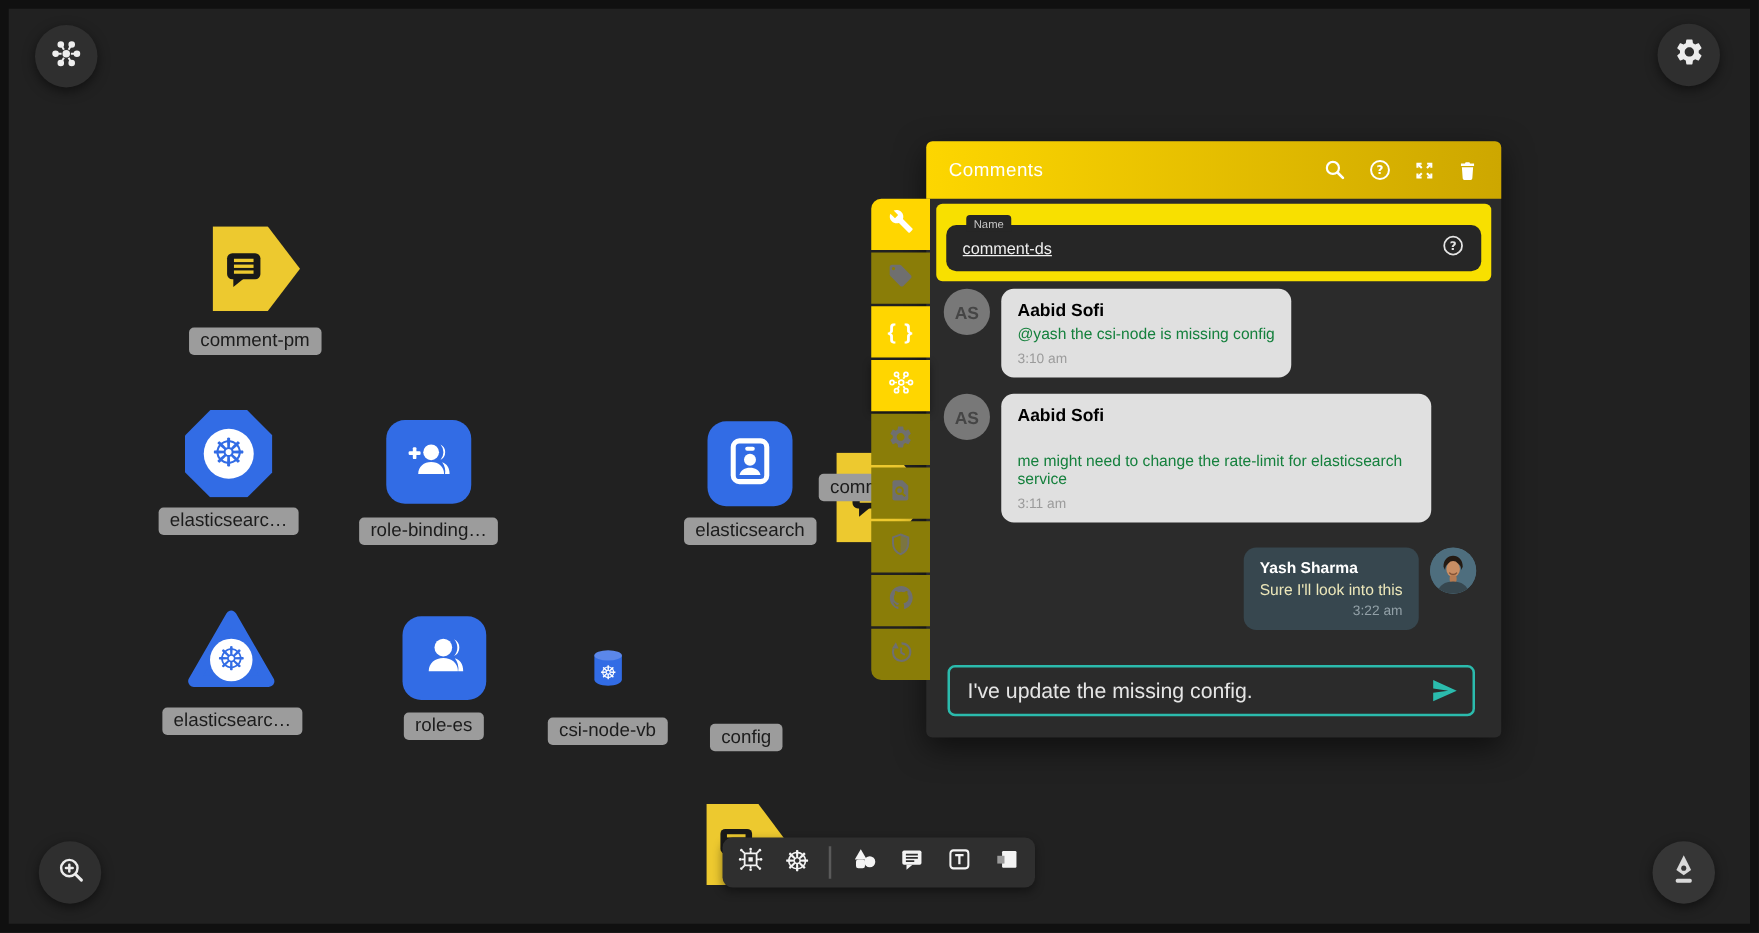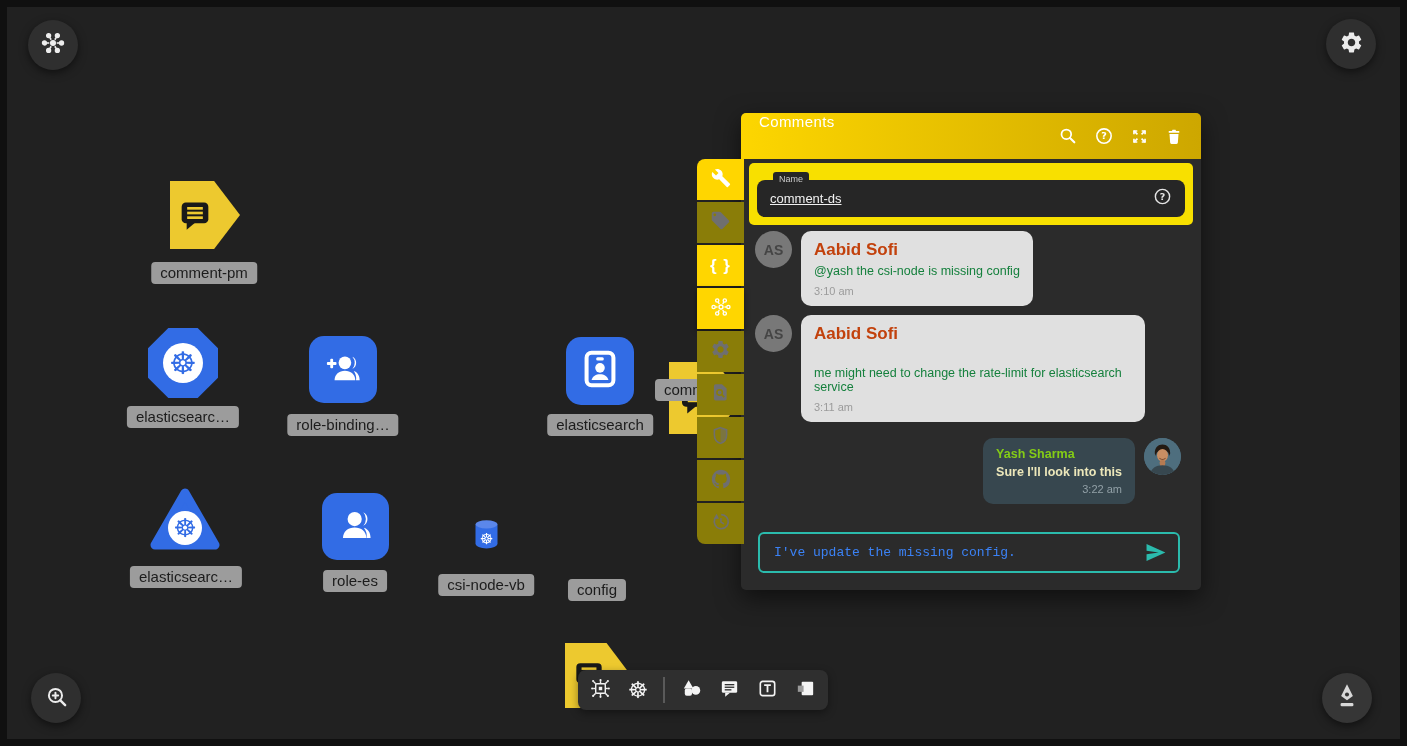--- a/index.html
+++ b/index.html
@@ -29,55 +29,55 @@
   .tile { width:47px; height:41px; margin-bottom:2px; display:flex; align-items:center; justify-content:center; cursor:pointer; }
   .tile-on  { background:#ffd600; color:#ffffff; }
   .tile-off { background:#8a7d08; color:#6f6f6f; }
   .tile:first-child { border-radius:8px 0 0 0; }
   .tile:last-child  { border-radius:0 0 0 8px; margin-bottom:0; }
   .tile-braces { font-size:17px; font-weight:bold; letter-spacing:1px; }
 
   
   .panel { position:absolute; left:741px; top:113px; width:460px; height:477px; background:#2b2b2b;
            border-radius:5px; z-index:10; box-shadow:0 8px 24px rgba(0,0,0,.55); }
-  .panel-header { height:46px; border-radius:5px 5px 0 0; display:flex; 
+  .panel-header { height:46px; border-radius:5px 5px 0 0; display:flex; align-items:center;
                   background:linear-gradient(90deg,#fdd600 0%,#cda700 100%); padding:0 18px; }
   .panel-title { color:#ffffff; font-size:15px; letter-spacing:.4px; flex:1; }
   .ph-icons { display:flex; align-items:center; gap:16px; color:#ffffff; }
   .ph-icons svg { display:block; cursor:pointer; }
 
   .name-section { position:absolute; left:8px; right:8px; top:50px; height:62px; background:#f8e000;
                   border-radius:5px; }
   .name-box { position:absolute; left:8px; right:8px; top:17px; height:37px; background:#262626;
               border-radius:8px; display:flex; align-items:center; padding:0 13px;gap:12px; }
   .name-tab { position:absolute; top:-8px; left:16px; background:#262626; color:#c9c9c9; font-size:9px;
               padding:2px 6px 1px; border-radius:3px 3px 0 0; }
   .name-input { flex:1; background:transparent; border:none; outline:none; color:#f0f0f0; font-size:13px;
                 font-family:inherit;text-decoration:underline; }
   .name-help { color:#e4e4e4; }
 
   .msg-row { position:absolute; left:14px; right:14px; display:flex; gap:9px; }
   .avatar { width:37px; height:37px; border-radius:50%; background:#787878; color:#454545;
             display:flex; align-items:center; justify-content:center; font-size:14px; font-weight:bold; flex:none; }
   .bubble { background:#e0e0e0; border-radius:10px; padding:9px 13px; width:max-content; max-width:346px; }
-  .b-name { font-size:17px; font-weight:bold; color:#c2410c; }
+  .b-name { font-size:14px; font-weight:bold; color:#000000; }
   .b-text { font-size:12.5px; color:#15803d; margin-top:4px; white-space:pre-line; }
   .b-time { font-size:11px; color:#9b9b9b; margin-top:7px; }
   .msg-blank { height:18px; }
   .msg-right { justify-content:flex-end; right:20px; left:auto; }
   .bubble-dark { background:#37474f; }
-  .bubble-dark .b-name { color:#84cc16; font-size:12.5px; }
-  .bubble-dark .b-text { color:#ece7ba;font-weight:bold; }
+  .bubble-dark .b-name { color:#ffffff; font-size:12.5px; }
+  .bubble-dark .b-text { color:#ece7ba; }
   .bubble-dark .b-time { color:#92a0a7; text-align:right; margin-top:4px; }
   .avatar-photo { overflow:hidden; background:#4e6e7e; }
 
   .composer { position:absolute; left:17px; right:21px; top:419px; height:41px; border:2px solid #2bbbad;
               border-radius:6px; display:flex; align-items:center; padding:0 10px 0 14px; }
-  .composer-input { flex:1; background:transparent; border:none; outline:none; color:#3b82f6; font-size:13px;
-                    font-family:Liberation Mono, monospace; }
+  .composer-input { flex:1; background:transparent; border:none; outline:none; color:#e5e5e5; font-size:17px;
+                    font-family:Liberation Sans, sans-serif; }
   .send-btn { background:none; border:none; color:#2bbbad; cursor:pointer; display:flex; padding:0; }
 
   
   .bottom-toolbar { position:absolute; left:578px; top:670px; width:250px; height:40px; background:#2f2f2f;
                     border-radius:8px; display:flex; align-items:center; justify-content:center; gap:15px;
                     color:#f4f4f4; z-index:30; box-shadow:0 3px 8px rgba(0,0,0,.4); }
   .bt-divider { width:1.5px; height:26px; background:#5a5a5a; }
   .bt-k8s { font-family:"DejaVu Sans",sans-serif; font-size:23px; line-height:1; color:#f4f4f4; cursor:pointer; }
 </style>
 </head>

